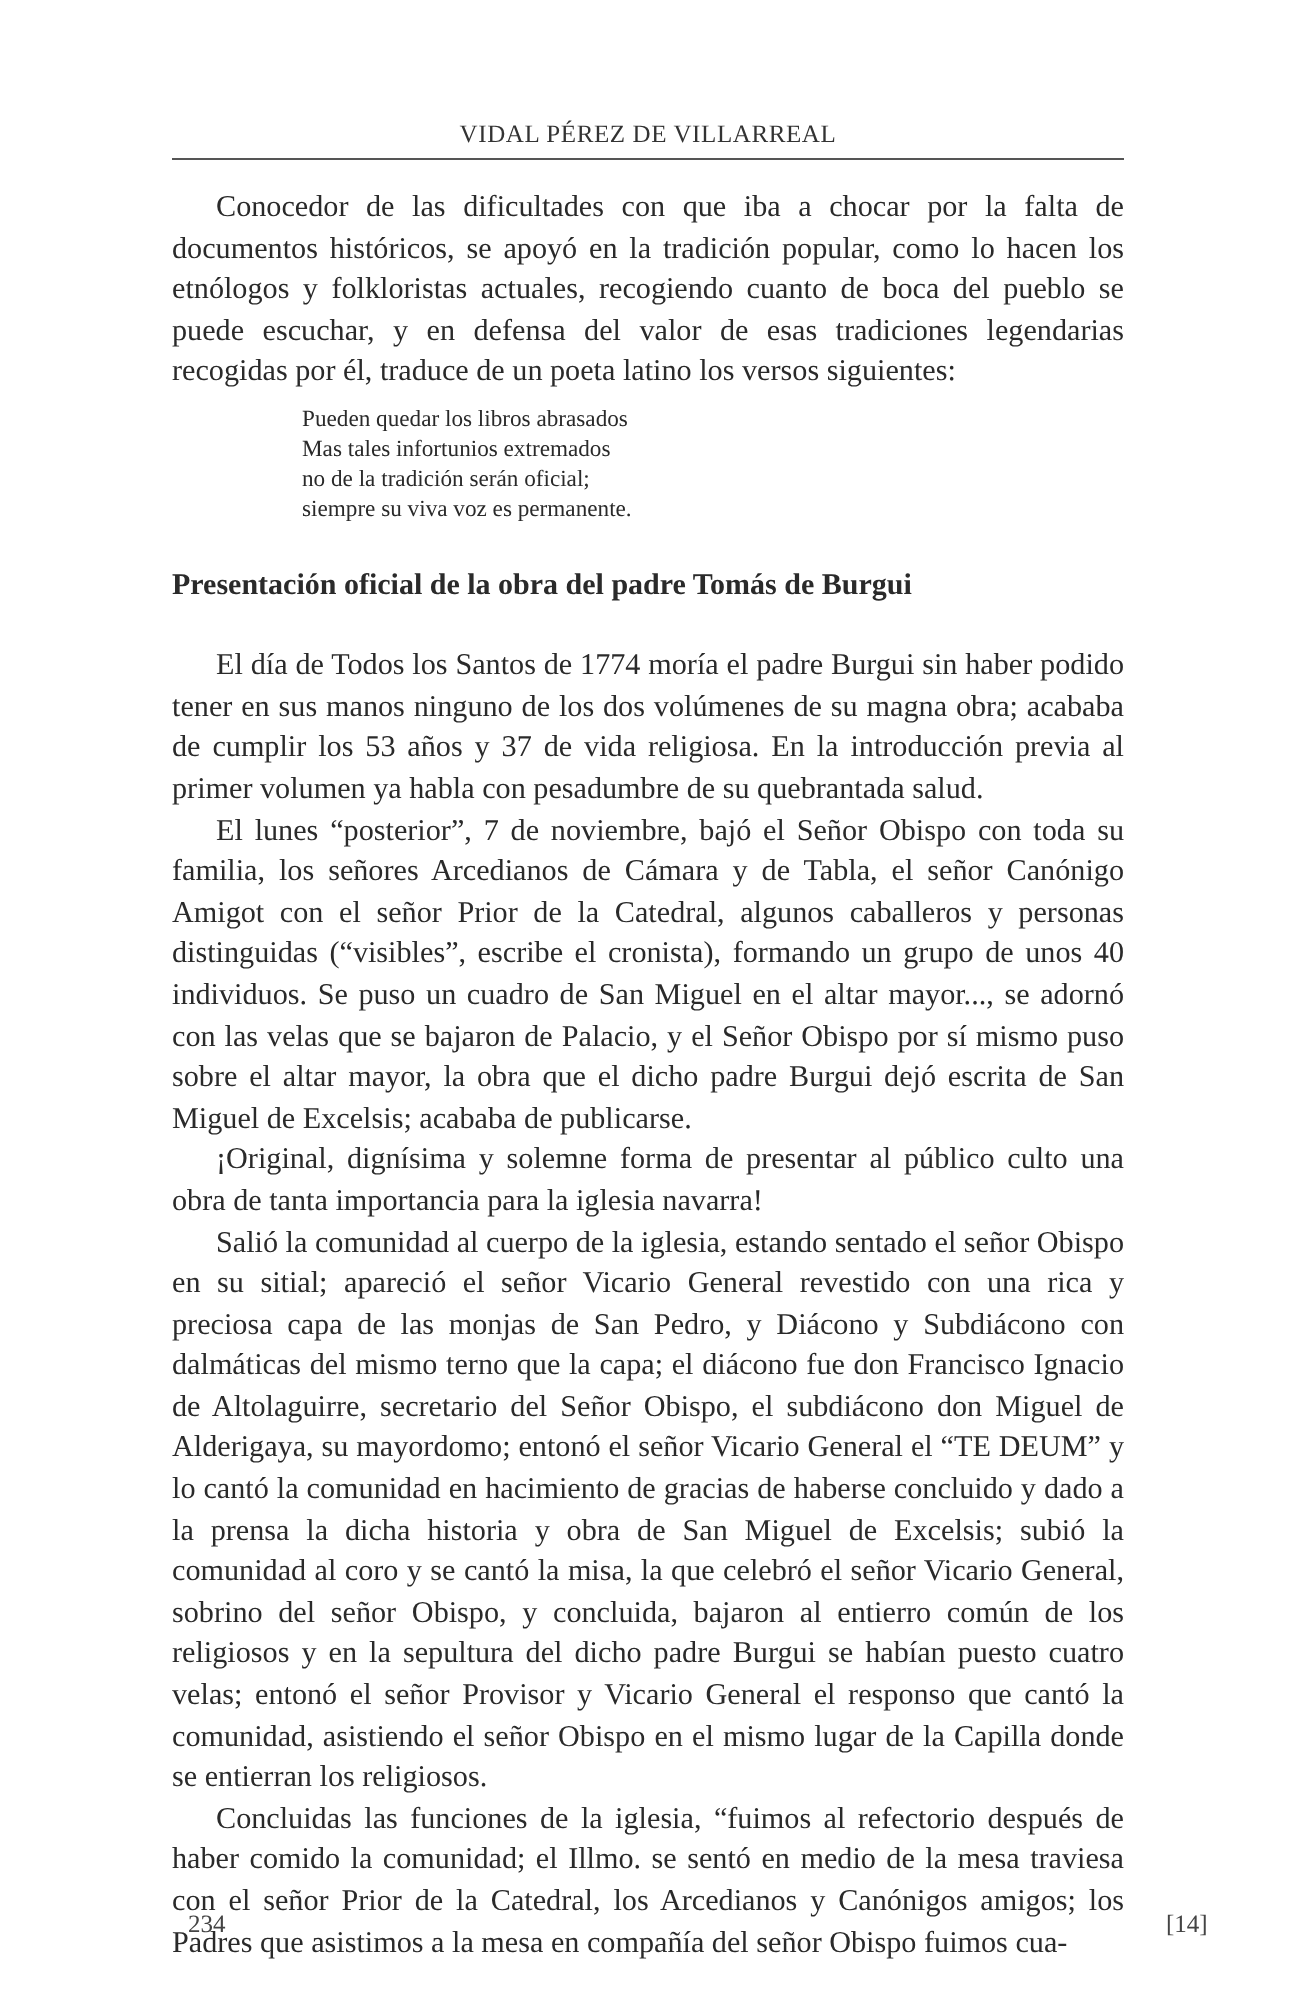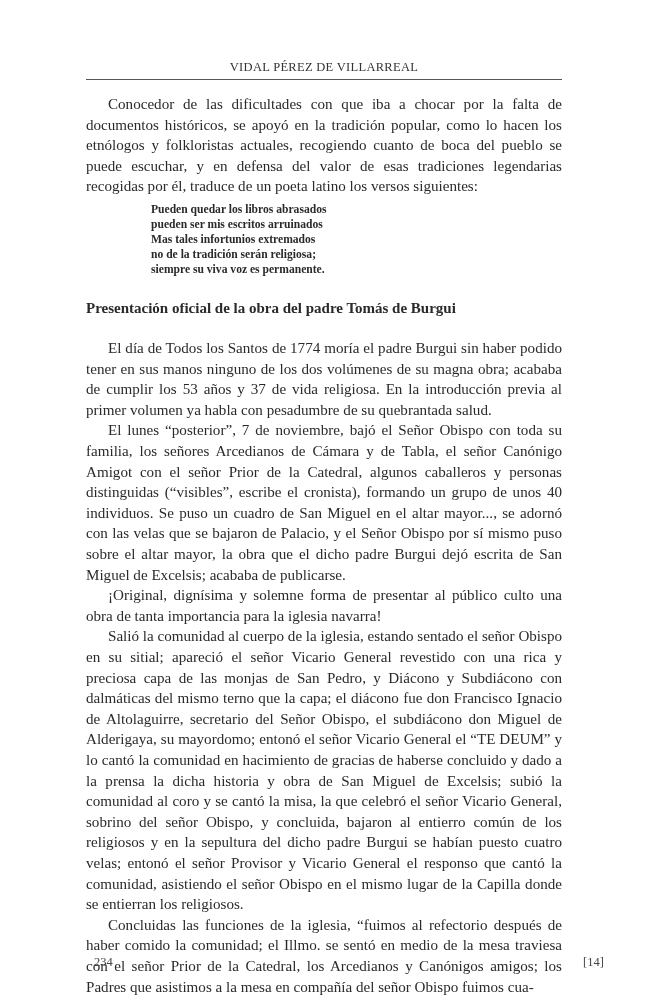--- a/index.html
+++ b/index.html
@@ -20,21 +20,21 @@
   }
   .body {
     position: absolute; left: 86px; top: 74px; width: 476px;
     font-size: 15.1px; line-height: 20.6px; text-align: justify;
     hyphens: manual;
   }
   .p { margin: 0; text-indent: 22px; }
   .verse {
     margin: 6px 0 0 65px; font-size: 11.6px; line-height: 14.9px; text-align: left;
   }
-  .verse div { white-space: nowrap; font-weight: bold; }
+  .verse div { white-space: nowrap; }
   .section-title {
     margin: 20px 0 20px 0; font-weight: bold; font-size: 15px; text-indent: 0;
     text-align: left;
   }
   .folio {
     position: absolute; top: 935px; font-size: 12.5px; color: #444;
   }
   .folio.left { left: 94px; }
   .folio.right { left: 539px; padding-left: 44px; }
 </style>
@@ -43,23 +43,22 @@
 
 <div class="page">
   <div class="running-head">VIDAL PÉREZ DE VILLARREAL</div>
   <div class="head-rule"></div>
 
   <div class="body">
     <p class="p">Conocedor de las dificultades con que iba a chocar por la falta de documentos históricos, se apoyó en la tradición popular, como lo hacen los etnólogos y folkloristas actuales, recogiendo cuanto de boca del pueblo se puede escuchar, y en defensa del valor de esas tradiciones legendarias recogidas por él, traduce de un poeta latino los versos siguientes:</p>
 
     <div class="verse">
       <div>Pueden quedar los libros abrasados</div>
-      <div>pueden ser mis escritos arruinados</div>
       <div>Mas tales infortunios extremados</div>
-      <div>no de la tradición serán religiosa;</div>
+      <div>no de la tradición serán oficial;</div>
       <div>siempre su viva voz es permanente.</div>
     </div>
 
     <h2 class="section-title">Presentación oficial de la obra del padre Tomás de Burgui</h2>
 
     <p class="p">El día de Todos los Santos de 1774 moría el padre Burgui sin haber podido tener en sus manos ninguno de los dos volúmenes de su magna obra; acababa de cumplir los 53 años y 37 de vida religiosa. En la introducción previa al primer volumen ya habla con pesadumbre de su quebrantada salud.</p>
     <p class="p">El lunes “posterior”, 7 de noviembre, bajó el Señor Obispo con toda su familia, los señores Arcedianos de Cámara y de Tabla, el señor Canónigo Amigot con el señor Prior de la Catedral, algunos caballeros y personas distinguidas (“visibles”, escribe el cronista), formando un grupo de unos 40 individuos. Se puso un cuadro de San Miguel en el altar mayor..., se adornó con las velas que se bajaron de Palacio, y el Señor Obispo por sí mismo puso sobre el altar mayor, la obra que el dicho padre Burgui dejó escrita de San Miguel de Excelsis; acababa de publicarse.</p>
     <p class="p">¡Original, dignísima y solemne forma de presentar al público culto una obra de tanta importancia para la iglesia navarra!</p>
     <p class="p">Salió la comunidad al cuerpo de la iglesia, estando sentado el señor Obispo en su sitial; apareció el señor Vicario General revestido con una rica y preciosa capa de las monjas de San Pedro, y Diácono y Subdiácono con dalmáticas del mismo terno que la capa; el diácono fue don Francisco Ignacio de Altolaguirre, secretario del Señor Obispo, el subdiácono don Miguel de Alderigaya, su mayordomo; entonó el señor Vicario General el “TE DEUM” y lo cantó la comunidad en hacimiento de gracias de haberse concluido y dado a la prensa la dicha historia y obra de San Miguel de Excelsis; subió la comunidad al coro y se cantó la misa, la que celebró el señor Vicario General, sobrino del señor Obispo, y concluida, bajaron al entierro común de los religiosos y en la sepultura del dicho padre Burgui se habían puesto cuatro velas; entonó el señor Provisor y Vicario General el responso que cantó la comunidad, asistiendo el señor Obispo en el mismo lugar de la Capilla donde se entierran los religiosos.</p>
     <p class="p">Concluidas las funciones de la iglesia, “fuimos al refectorio después de haber comido la comunidad; el Illmo. se sentó en medio de la mesa traviesa con el señor Prior de la Catedral, los Arcedianos y Canónigos amigos; los Padres que asistimos a la mesa en compañía del señor Obispo fuimos cua-</p>

